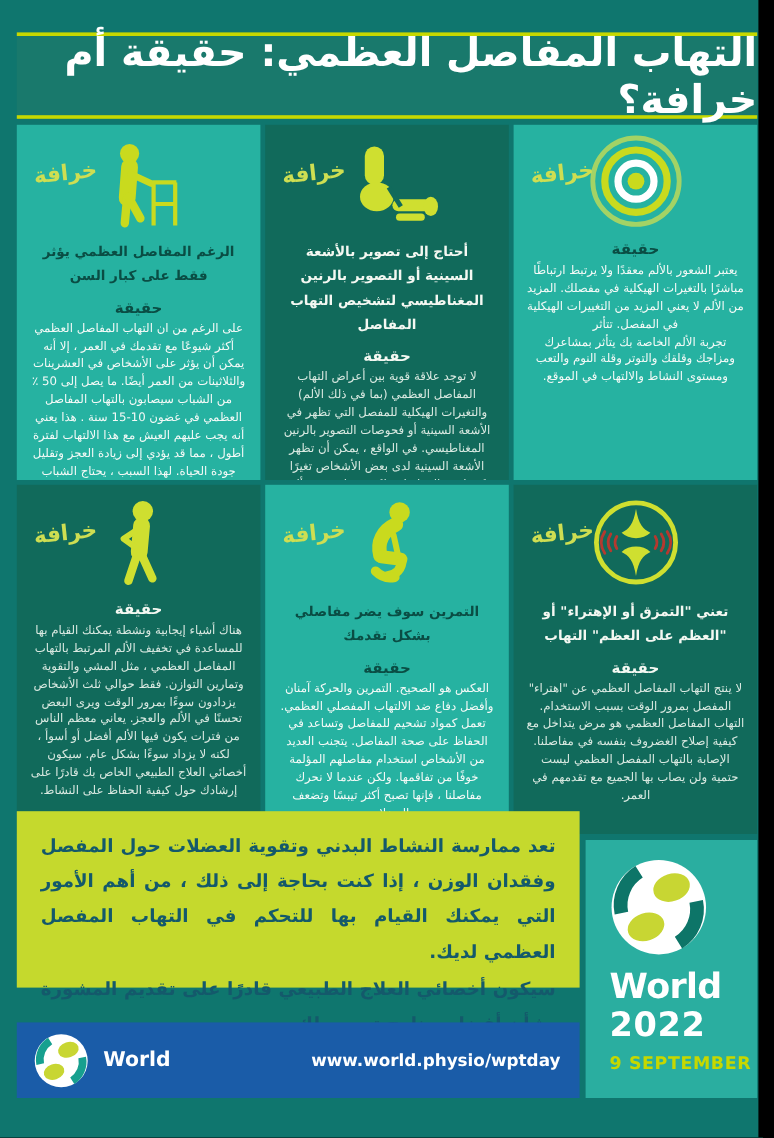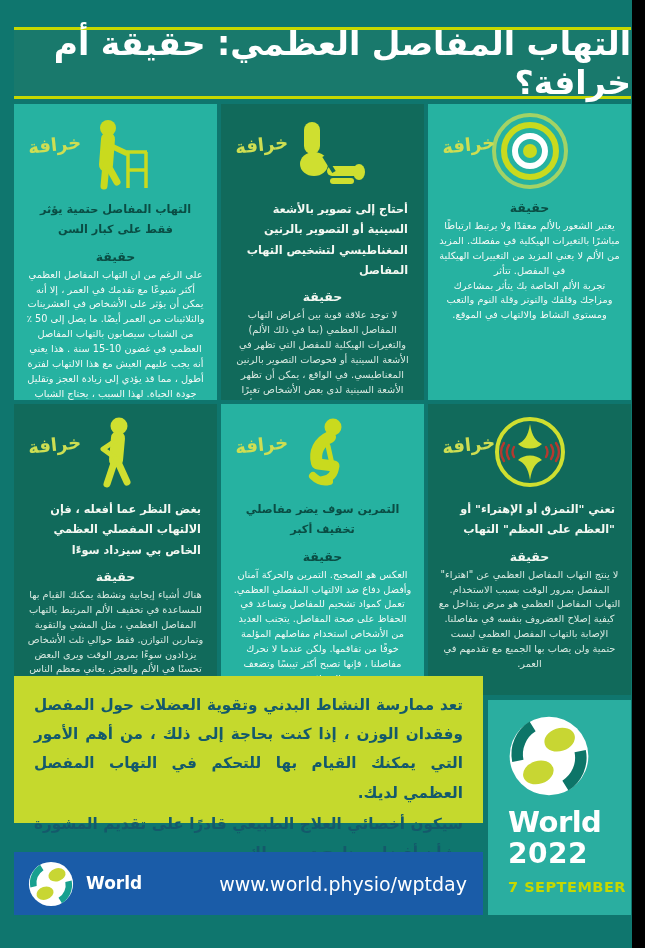--- a/index.html
+++ b/index.html
@@ -18,21 +18,21 @@
           gap:4px; direction:ltr; }
   .card { position:relative; overflow:hidden; direction:rtl; text-align:center; }
   .card.turquoise { background:#26b2a1; }
   .card.dark { background:#116a5b; }
   .myth-label { position:absolute; left:14px; top:30px; color:#cede52; font-size:18px;
                 font-weight:bold; transform:rotate(-6deg); }
   .icon-row { height:88px; display:flex; align-items:flex-end; justify-content:center; padding-top:8px; }
   .myth { font-weight:bold; font-size:11.3px; line-height:1.8; white-space:pre-line;
           padding:8px 16px 0; min-height:46px; }
   .card.turquoise .myth { color:#0a4d44; }
-  .card.dark .myth { color:#f4f8f2;text-align:right; }
+  .card.dark .myth { color:#f4f8f2; }
   .fact-label { font-weight:bold; font-size:12.5px; margin-top:8px; }
   .card.turquoise .fact-label { color:#0a4d44; }
   .card.dark .fact-label { color:#f4f8f2; }
   .fact { font-size:9.8px; line-height:1.52; padding:4px 10px 0; white-space:pre-line; }
   .card.turquoise .fact { color:#f4faf7; }
   .card.dark .fact { color:#d9e9e1; }
 
   
   .summary { position:absolute; left:14px; top:676px; width:469px; height:147px;
              background:#c5d92d; color:#14596b; direction:rtl; text-align:justify;
@@ -46,21 +46,21 @@
   .pt-line { font-size:29px; font-weight:bold; line-height:1.08; letter-spacing:-0.5px; }
   .pt-year { font-size:28px; font-weight:bold; line-height:1.15; letter-spacing:0.5px; }
   .pt-date { font-size:14.5px; font-weight:bold; color:#c6d800; margin-top:8px; letter-spacing:0.5px; }
 
   
   .footer { position:absolute; left:14px; top:852px; width:469px; height:63px;
             background:#1a5ca8; display:flex; align-items:center; direction:ltr;
             padding:0 16px 0 14px; gap:12px; }
   .wp-logo { width:46px; height:46px; flex:0 0 auto; }
   .org-name { color:#fff; font-weight:bold; font-size:17px; line-height:1.08; }
-  .footer-url { color:#fff; font-weight:normal; font-size:19px; margin-left:auto; }
+  .footer-url { color:#fff; font-weight:bold; font-size:14px; margin-left:auto; }
 
   svg { display:block; }
 </style>
 </head>
 <body>
 
 <div class="poster">
 
   <div class="header">
     <h1>التهاب المفاصل العظمي: حقيقة أم خرافة؟</h1>
@@ -82,21 +82,21 @@
               <g fill="none" stroke-width="3.5">
                 <path d="M50 34 H70"></path>
                   <path d="M51 34 V70"></path>
                   <path d="M69 34 V70"></path>
                   <path d="M51 52 H69"></path>
               </g>
             </g>
           </svg>
         </span>
       </div>
-      <div class="myth">التهاب المفاصل حتمية يؤثر فقط على كبار السن</div>
+      <div class="myth">الرغم المفاصل العظمي يؤثر فقط على كبار السن</div>
       <div class="fact-label">حقيقة</div>
       <div class="fact">على الرغم من ان التهاب المفاصل العظمي  أكثر شيوعًا مع تقدمك في العمر ، إلا أنه يمكن أن يؤثر على الأشخاص في العشرينات والثلاثينات من العمر أيضًا. ما يصل إلى 50 ٪ من الشباب سيصابون بالتهاب المفاصل العظمي  في غضون 10-15 سنة . هذا يعني أنه يجب عليهم العيش مع هذا الالتهاب لفترة أطول ، مما قد يؤدي إلى زيادة العجز  وتقليل جودة الحياة. لهذا السبب ، يحتاج الشباب المصابون بإصابة في المفاصل إلى أن يتعلموا كيفية الحد من زيادة خطر إصابتهم بالتهاب المفاصل.</div>
     </div>
 
     <div class="card dark">
       <div class="myth-label">خرافة</div>
       <div class="icon-row">
         <span>
           <svg width="86" height="72" viewBox="0 0 86 72">
             <g fill="#cfdf30">
@@ -140,42 +140,41 @@
             <g fill="#cfdf30" stroke="#cfdf30">
               <circle cx="38" cy="10" r="8.5" stroke="none"></circle>
               <line x1="37" y1="22" x2="35" y2="44" stroke-width="14" stroke-linecap="round"></line>
               <path d="M34 25 L22 33 L33 41" fill="none" stroke-width="5" stroke-linejoin="round" stroke-linecap="round"></path>
               <line x1="34" y1="44" x2="26" y2="68" stroke-width="7" stroke-linecap="round"></line>
               <line x1="36" y1="44" x2="46" y2="66" stroke-width="7" stroke-linecap="round"></line>
             </g>
           </svg>
         </span>
       </div>
-      <div class="myth">بغض النظر عما أفعله ، فإن الالتهاب المفصلي العظمي  الخاص بي سيزداد سوءًا</div>
       <div class="fact-label">حقيقة</div>
       <div class="fact">هناك أشياء إيجابية ونشطة يمكنك القيام بها للمساعدة في تخفيف الألم المرتبط بالتهاب المفاصل العظمي ، مثل المشي والتقوية وتمارين التوازن. فقط حوالي ثلث الأشخاص يزدادون سوءًا بمرور الوقت ويرى البعض تحسنًا في الألم والعجز. يعاني معظم الناس من فترات يكون فيها الألم أفضل أو أسوأ ، لكنه لا يزداد سوءًا بشكل عام. سيكون أخصائي العلاج الطبيعي الخاص بك قادرًا على إرشادك حول كيفية الحفاظ على النشاط.</div>
     </div>
 
     <div class="card turquoise">
       <div class="myth-label">خرافة</div>
       <div class="icon-row">
         <span>
           <svg width="72" height="76" viewBox="0 0 72 76">
             <g fill="#c9da1e" stroke="#c9da1e">
               <circle cx="46" cy="11" r="8.5" stroke="none"></circle>
               <path d="M43 21 C32 26 27 36 30 47" fill="none" stroke-width="12" stroke-linecap="round"></path>
               <line x1="31" y1="48" x2="47" y2="50" stroke-width="11" stroke-linecap="round"></line>
               <path d="M48 50 C48 58 43 63 36 64" fill="none" stroke-width="8" stroke-linecap="round"></path>
               <line x1="41" y1="30" x2="45" y2="48" stroke-width="5" stroke-linecap="round"></line>
               <path d="M26 60 q7 7 16 5" fill="none" stroke-width="8" stroke-linecap="round"></path>
             </g>
           </svg>
         </span>
       </div>
-      <div class="myth">التمرين سوف يضر مفاصلي تخفيف أكبر</div>
+      <div class="myth">التمرين سوف يضر مفاصلي بشكل تقدمك</div>
       <div class="fact-label">حقيقة</div>
       <div class="fact">العكس هو الصحيح. التمرين والحركة آمنان وأفضل دفاع ضد الالتهاب المفصلي العظمي. تعمل كمواد تشحيم للمفاصل وتساعد في الحفاظ على صحة المفاصل. يتجنب العديد من الأشخاص استخدام مفاصلهم المؤلمة خوفًا من تفاقمها. ولكن عندما لا نحرك مفاصلنا ، فإنها تصبح أكثر تيبسًا وتضعف العضلات.
 تحدث إلى أخصائي العلاج الطبيعي حول التمارين المناسبة لك.</div>
     </div>
 
     <div class="card dark">
       <div class="myth-label">خرافة</div>
       <div class="icon-row">
         <span>
           <svg width="80" height="80" viewBox="0 0 80 80">
@@ -215,21 +214,21 @@
       <svg class="pt-logo" viewBox="0 0 100 100">
         <circle cx="50" cy="50" r="48" fill="#ffffff"></circle>
         <ellipse cx="63" cy="30" rx="19" ry="14" fill="#c8d633" transform="rotate(-18 63 30)"></ellipse>
         <ellipse cx="37" cy="70" rx="19" ry="14" fill="#c8d633" transform="rotate(-18 37 70)"></ellipse>
         <path d="M30 14 A40 40 0 0 0 12 56" stroke="#0d7568" stroke-width="14" fill="none"></path>
         <path d="M70 86 A40 40 0 0 0 88 44" stroke="#0d7568" stroke-width="14" fill="none"></path>
       </svg>
     </span>
     <div class="pt-line">World</div>
     <div class="pt-year">2022</div>
-    <div class="pt-date">7 SEPTEMBER</div>
+    <div class="pt-date">9 SEPTEMBER</div>
   </div>
 
   <div class="footer">
     <span>
       <svg class="wp-logo" viewBox="0 0 100 100">
         <circle cx="50" cy="50" r="48" fill="#ffffff"></circle>
         <ellipse cx="63" cy="30" rx="19" ry="14" fill="#c8d633" transform="rotate(-18 63 30)"></ellipse>
         <ellipse cx="37" cy="70" rx="19" ry="14" fill="#c8d633" transform="rotate(-18 37 70)"></ellipse>
         <path d="M30 14 A40 40 0 0 0 12 56" stroke="#17a08f" stroke-width="14" fill="none"></path>
         <path d="M70 86 A40 40 0 0 0 88 44" stroke="#17a08f" stroke-width="14" fill="none"></path>

